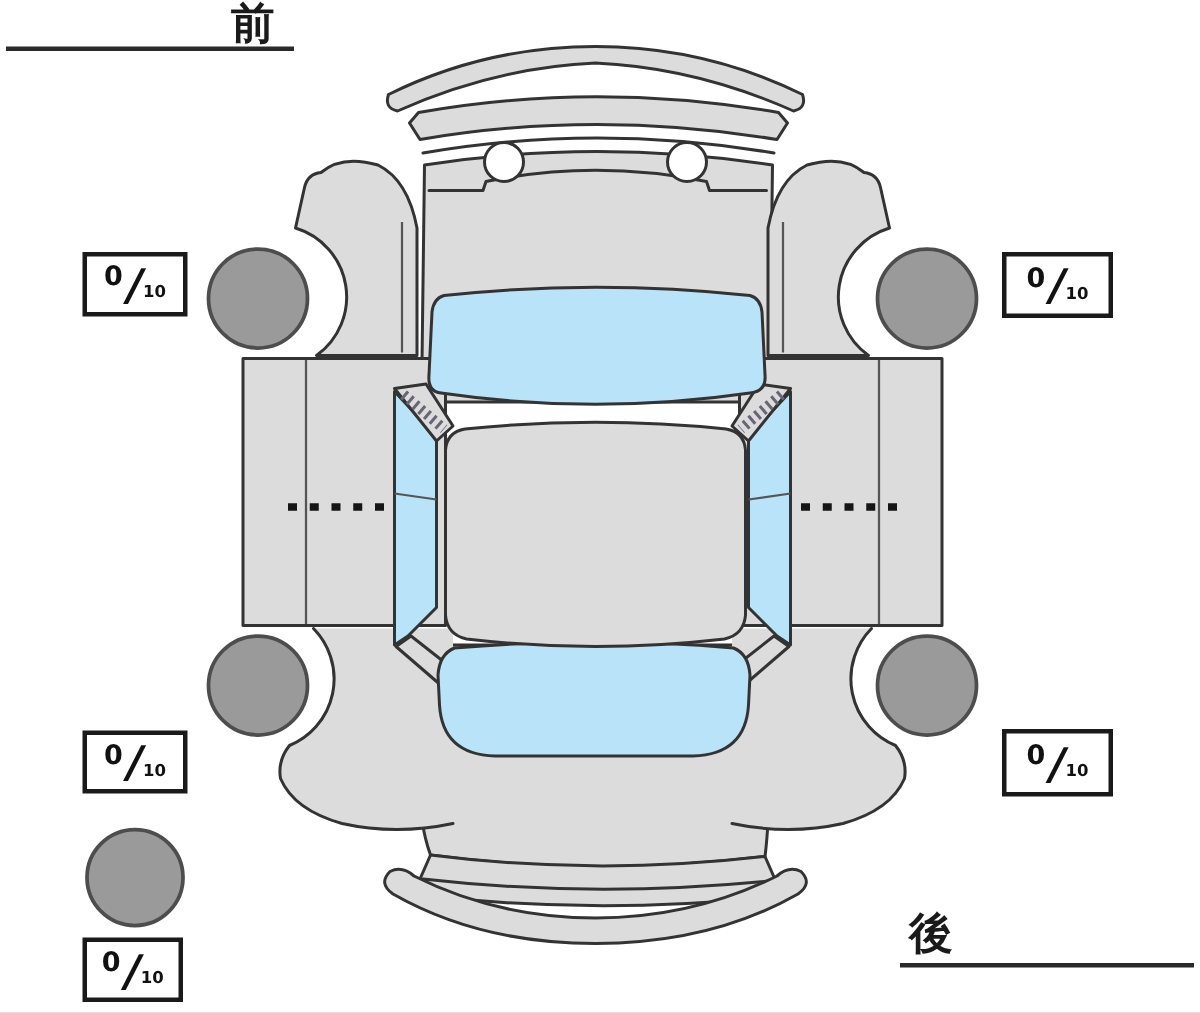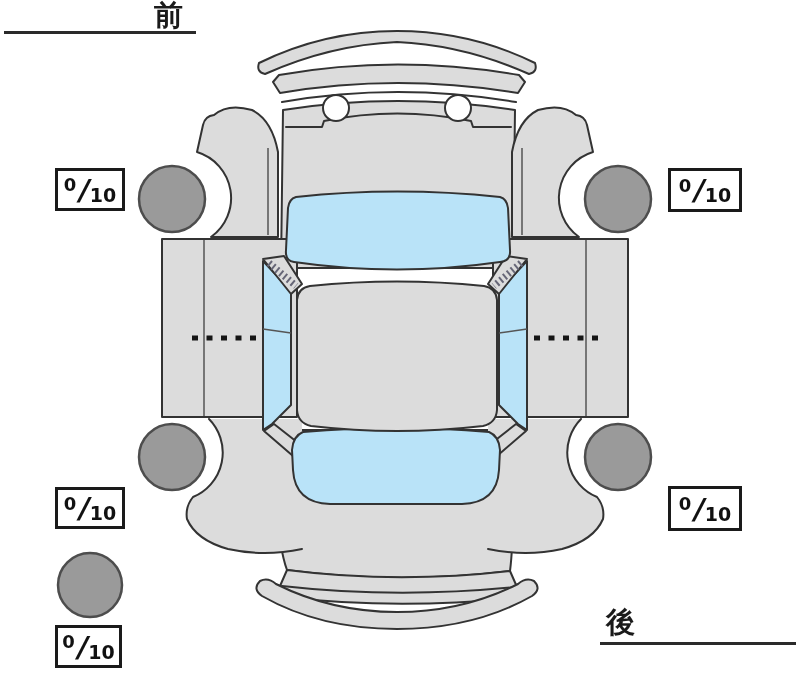--- a/index.html
+++ b/index.html
@@ -37,21 +37,21 @@
   .rear-rule{left:600px;top:642px;width:196px;}
 
   
   .score-box{
     position:absolute;background:#fff;border:3px solid var(--ink);
     display:flex;align-items:center;justify-content:center;
     color:#111;font-weight:bold;box-sizing:border-box;
   }
   .score-val{font-size:18px;transform:translateY(-5px);margin-right:3px;}
   .score-slash{font-size:29px;font-style:italic;font-weight:bold;transform:translateY(0px);}
-  .score-den{font-size:19px;transform:translateY(5px);}
+  .score-den{font-size:11px;transform:translateY(5px);}
   .box-fl{left:55px;top:168px;width:70px;height:43px;}
   .box-fr{left:668px;top:168px;width:74px;height:44px;}
   .box-rl{left:55px;top:487px;width:70px;height:42px;}
   .box-rr{left:668px;top:486px;width:74px;height:45px;}
   .box-sp{left:55px;top:625px;width:67px;height:43px;}
 </style>
 </head>
 <body>
 
 <div class="stage">

